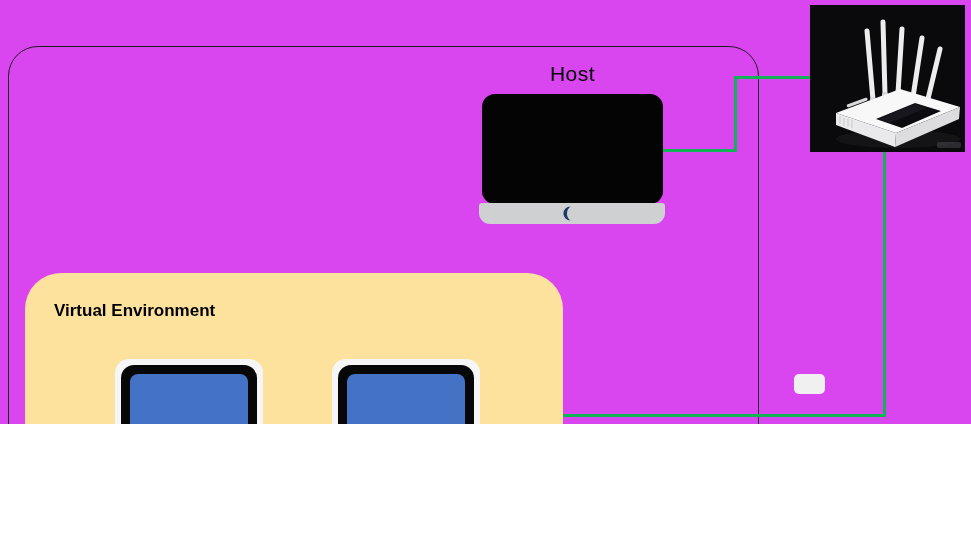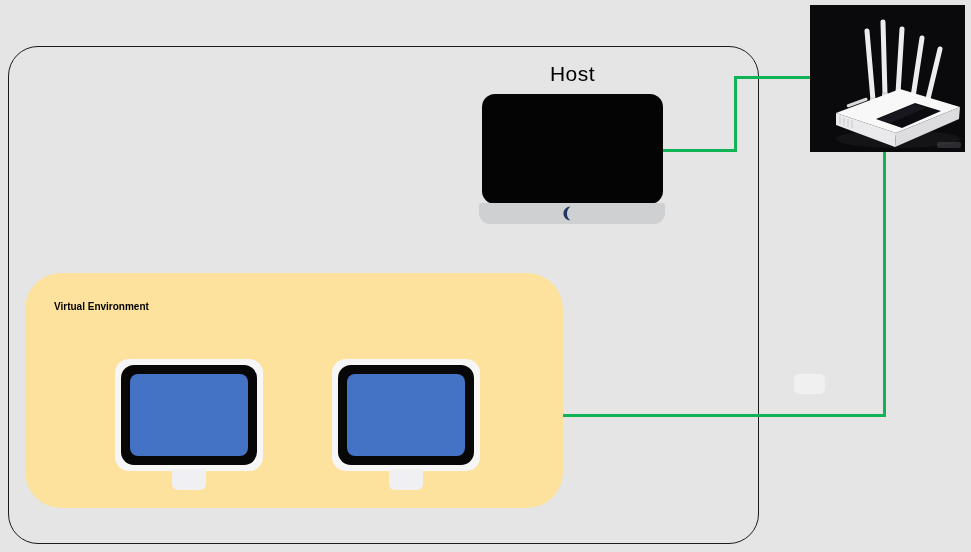--- a/index.html
+++ b/index.html
@@ -5,21 +5,21 @@
   :root{
     --env-yellow:#fce29c;
     --screen-blue:#4472c4;
     --connection-green:#10b355;
     --moon-navy:#203864;
     --boundary-black:#1c1c1c;
   }
   *{margin:0;padding:0;box-sizing:border-box;}
   html,body{background:#ffffff;}
   body{font-family:"Liberation Sans",sans-serif;}
-  .canvas{position:relative;width:971px;height:552px;background:#e5e5e5;overflow:hidden;}
+  .canvas{position:relative;width:971px;height:424px;background:#d946ef;overflow:hidden;}
 
   
   .boundary{
     position:absolute;left:8px;top:46px;width:751px;height:498px;
     border:1.3px solid var(--boundary-black);border-radius:30px;background:transparent;
   }
 
   
   .host-label{
     position:absolute;left:482px;top:62px;width:181px;text-align:center;
@@ -41,21 +41,21 @@
     background:#0a0a0d;overflow:hidden;
   }
 
   
   .ve-box{
     position:absolute;left:25px;top:273px;width:538px;height:235px;
     background:var(--env-yellow);border-radius:36px;
   }
   .ve-label{
     position:absolute;left:29px;top:28px;
-    font-size:10px;font-weight:bold;color:#000;
+    font-size:17px;font-weight:bold;color:#000;
   }
 
   
   .vm{position:absolute;width:148px;height:133px;}
   .vm-casing{position:absolute;left:0;top:0;width:148px;height:112px;background:#f6f6f7;border-radius:14px;}
   .vm-bezel{position:absolute;left:6px;top:6px;width:136px;height:100px;background:#070708;border-radius:13px;}
   .vm-screen{position:absolute;left:15px;top:15px;width:118px;height:82px;background:var(--screen-blue);border-radius:8px;}
   .vm-stand{position:absolute;left:57px;top:110px;width:34px;height:21px;background:#f0f0f2;border-radius:2px 2px 6px 6px;}
   .vm1{left:115px;top:359px;}
   .vm2{left:332px;top:359px;}

